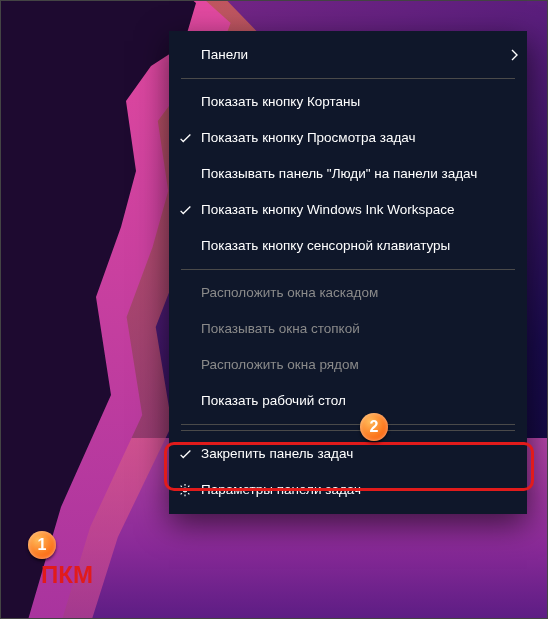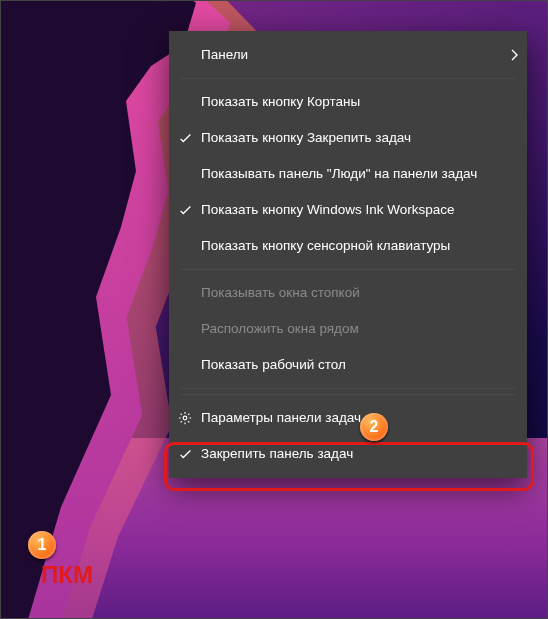--- a/index.html
+++ b/index.html
@@ -13,21 +13,21 @@
        radial-gradient(1px 1px at 510px 580px,#ffdff0 50%,transparent 51%),
        linear-gradient(150deg,#832a8c 0%,#5a1e7c 35%,#1a0b4e 70%,#0a0630 100%);}
   .silA{position:absolute;left:-30px;top:-40px;width:250px;height:700px;background:#1e0a30;
         clip-path:polygon(0 0,70% 0,90% 6%,85% 12%,72% 15%,62% 20%,66% 30%,60% 38%,50% 48%,56% 62%,36% 78%,18% 100%,0 100%);}
   .haloA{position:absolute;left:-20px;top:-20px;width:260px;height:700px;background:linear-gradient(180deg,#e44aa0,#a3329e);
         clip-path:polygon(0 0,78% 0,96% 6%,90% 12%,78% 15%,68% 20%,72% 30%,66% 38%,56% 48%,62% 62%,42% 78%,24% 100%,0 100%);}
   .haloB{position:absolute;left:-10px;top:-10px;width:270px;height:700px;background:linear-gradient(180deg,#ff7f3f,#d84aa0);
         clip-path:polygon(0 0,84% 0,99% 6%,94% 12%,83% 15%,73% 20%,77% 30%,71% 38%,61% 48%,67% 62%,47% 78%,29% 100%,0 100%);
         opacity:.55;}
   .ground{position:absolute;left:0;right:0;bottom:0;height:180px;background:linear-gradient(180deg,#b143a5,#8a2a98 60%,#5d1d84);}
-  .menu{position:absolute;right:20px;top:30px;width:358px;background:#404040;color:#fff;box-shadow:0 10px 30px rgba(0,0,0,.6);padding:6px 0;}
+  .menu{position:absolute;right:20px;top:30px;width:358px;background:#0f172a;color:#fff;box-shadow:0 10px 30px rgba(0,0,0,.6);padding:6px 0;}
   .item{display:flex;align-items:center;height:36px;font-size:13.5px;line-height:36px;cursor:default;}
   .item .iconcol{width:32px;display:flex;justify-content:center;align-items:center;flex:0 0 32px;}
   .item .label{flex:1;padding-right:8px;white-space:nowrap;overflow:hidden;text-overflow:ellipsis;}
   .item .arrcol{width:26px;display:flex;justify-content:center;align-items:center;flex:0 0 26px;color:#ddd;}
   .item.disabled .label{color:#8a8a8a;}
   .sep{height:1px;background:#4a4a4a;margin:5px 12px;}
   .check svg,.gear svg,.chev svg{display:block;}
   .hl{position:absolute;border:3px solid #e11b1b;border-radius:10px;pointer-events:none;}
   .badge{position:absolute;width:28px;height:28px;border-radius:50%;background:radial-gradient(circle at 35% 30%,#ffba5a,#fb6a12 70%);
          box-shadow:0 2px 3px rgba(0,0,0,.6),inset 0 0 4px rgba(255,255,255,.5);display:flex;align-items:center;justify-content:center;
@@ -60,21 +60,21 @@
         <span class="iconcol"></span>
         <span class="label">Показать кнопку Кортаны</span>
         <span class="arrcol"></span>
       </div>
       <div class="item">
         <span class="iconcol check">
           <svg width="13" height="13" viewBox="0 0 16 16">
             <path d="M2 8.5l3.2 3.2L14 3" stroke="#fff" stroke-width="1.6" fill="none"></path>
           </svg>
         </span>
-        <span class="label">Показать кнопку Закрепить задач</span>
+        <span class="label">Показать кнопку Просмотра задач</span>
         <span class="arrcol"></span>
       </div>
       <div class="item">
         <span class="iconcol"></span>
         <span class="label">Показывать панель "Люди" на панели задач</span>
         <span class="arrcol"></span>
       </div>
       <div class="item">
         <span class="iconcol check">
           <svg width="13" height="13" viewBox="0 0 16 16">
@@ -85,52 +85,57 @@
         <span class="arrcol"></span>
       </div>
       <div class="item">
         <span class="iconcol"></span>
         <span class="label">Показать кнопку сенсорной клавиатуры</span>
         <span class="arrcol"></span>
       </div>
       <div class="sep"></div>
       <div class="item disabled">
         <span class="iconcol"></span>
+        <span class="label">Расположить окна каскадом</span>
+        <span class="arrcol"></span>
+      </div>
+      <div class="item disabled">
+        <span class="iconcol"></span>
         <span class="label">Показывать окна стопкой</span>
         <span class="arrcol"></span>
       </div>
       <div class="item disabled">
         <span class="iconcol"></span>
         <span class="label">Расположить окна рядом</span>
         <span class="arrcol"></span>
       </div>
       <div class="item">
         <span class="iconcol"></span>
         <span class="label">Показать рабочий стол</span>
         <span class="arrcol"></span>
       </div>
       <div class="sep"></div>
       <div class="sep"></div>
       <div class="item">
+        <span class="iconcol check">
+          <svg width="13" height="13" viewBox="0 0 16 16">
+            <path d="M2 8.5l3.2 3.2L14 3" stroke="#fff" stroke-width="1.6" fill="none"></path>
+          </svg>
+        </span>
+        <span class="label">Закрепить панель задач</span>
+        <span class="arrcol"></span>
+      </div>
+      <div class="item">
         <span class="iconcol gear">
           <svg width="14" height="14" viewBox="0 0 16 16">
             <circle cx="8" cy="8" r="2.1" fill="none" stroke="#fff" stroke-width="1.3"></circle>
             <path d="M8 1v2M8 13v2M1 8h2M13 8h2M3 3l1.4 1.4M11.6 11.6L13 13M13 3l-1.4 1.4M4.4 11.6L3 13" stroke="#fff" stroke-width="1.3"></path>
           </svg>
         </span>
         <span class="label">Параметры панели задач</span>
-        <span class="arrcol"></span>
-      </div>
-      <div class="item">
-        <span class="iconcol check">
-          <svg width="13" height="13" viewBox="0 0 16 16">
-            <path d="M2 8.5l3.2 3.2L14 3" stroke="#fff" stroke-width="1.6" fill="none"></path>
-          </svg>
-        </span>
-        <span class="label">Закрепить панель задач</span>
         <span class="arrcol"></span>
       </div>
     </div>
 
   <div class="hl" style="left:163px;top:441px;width:364px;height:43px;"></div>
 
   <div class="badge" style="left:27px;top:530px;">
     <span>1</span>
   </div>
   <div class="pkm" style="left:40px;top:560px;">ПКМ</div>

